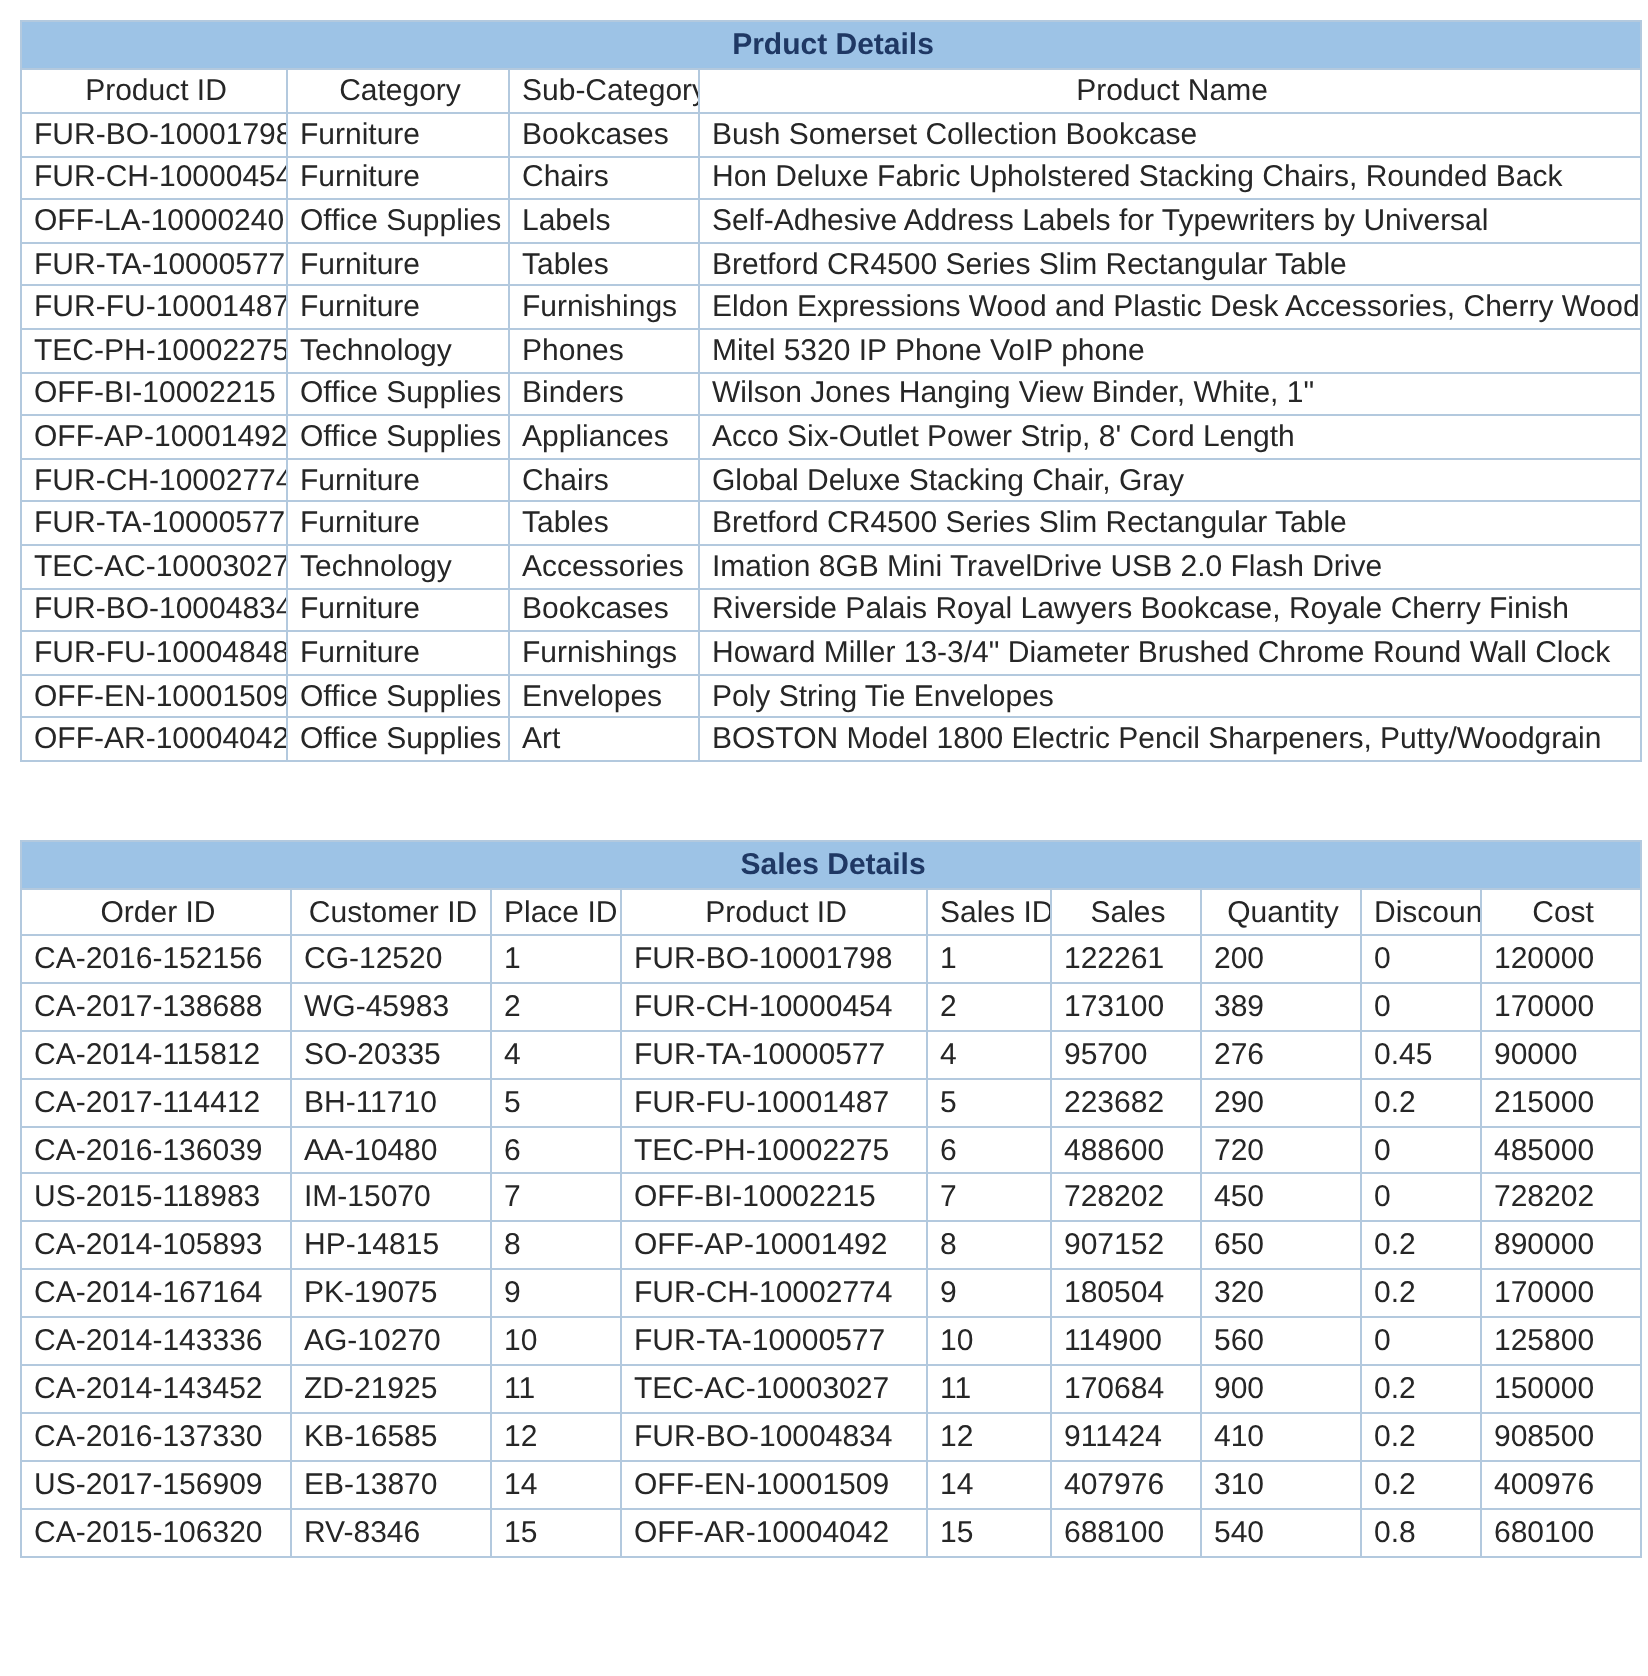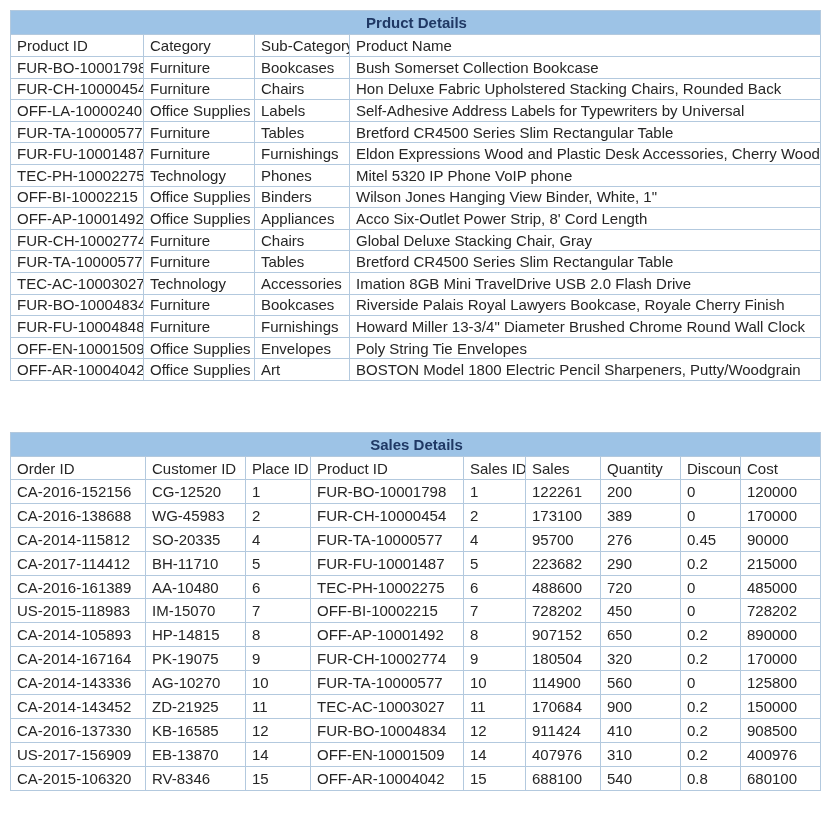--- a/index.html
+++ b/index.html
@@ -17,41 +17,41 @@
   }
   .xl-table {
     position: absolute;
     left: 10px;
     border-collapse: collapse;
     table-layout: fixed;
     background: #ffffff;
     border-radius: 19px;
   }
   #product-table { top: 10px; width: 810px; }
-  #sales-table   { top: 432px; width: 810px; }
+  #sales-table   { top: 420px; width: 810px; }
 
   .xl-table td, .xl-table th {
     border: 1px solid #b3c9de;
     padding: 0 4px 0 6px;
     font-weight: normal;
     text-align: left;
     color: #262626;
     font-size: 15px;
     white-space: nowrap;
     overflow: hidden;
   }
   .title-band td {
     background: #9dc3e6;
     color: #1f3864;
     font-weight: bold;
     font-size: 15px;
     text-align: center;
     height: 23px;
   }
-  .col-header td { height: 21px; }
+  .col-header td { height: 21px; text-align: center; }
   #product-table .data-row td { height: 20.6px; }
   #sales-table .col-header td { height: 22px; }
   #sales-table .data-row td { height: 22.9px; }
 </style>
 </head>
 <body>
 
 <div class="sheet">
 
   <table class="xl-table" id="product-table">
@@ -198,21 +198,21 @@
           <td>CG-12520</td>
           <td>1</td>
           <td>FUR-BO-10001798</td>
           <td>1</td>
           <td>122261</td>
           <td>200</td>
           <td>0</td>
           <td>120000</td>
         </tr>
         <tr class="data-row">
-          <td>CA-2016-138688</td>
+          <td>CA-2017-138688</td>
           <td>WG-45983</td>
           <td>2</td>
           <td>FUR-CH-10000454</td>
           <td>2</td>
           <td>173100</td>
           <td>389</td>
           <td>0</td>
           <td>170000</td>
         </tr>
         <tr class="data-row">
@@ -231,21 +231,21 @@
           <td>BH-11710</td>
           <td>5</td>
           <td>FUR-FU-10001487</td>
           <td>5</td>
           <td>223682</td>
           <td>290</td>
           <td>0.2</td>
           <td>215000</td>
         </tr>
         <tr class="data-row">
-          <td>CA-2016-161389</td>
+          <td>CA-2016-136039</td>
           <td>AA-10480</td>
           <td>6</td>
           <td>TEC-PH-10002275</td>
           <td>6</td>
           <td>488600</td>
           <td>720</td>
           <td>0</td>
           <td>485000</td>
         </tr>
         <tr class="data-row">

